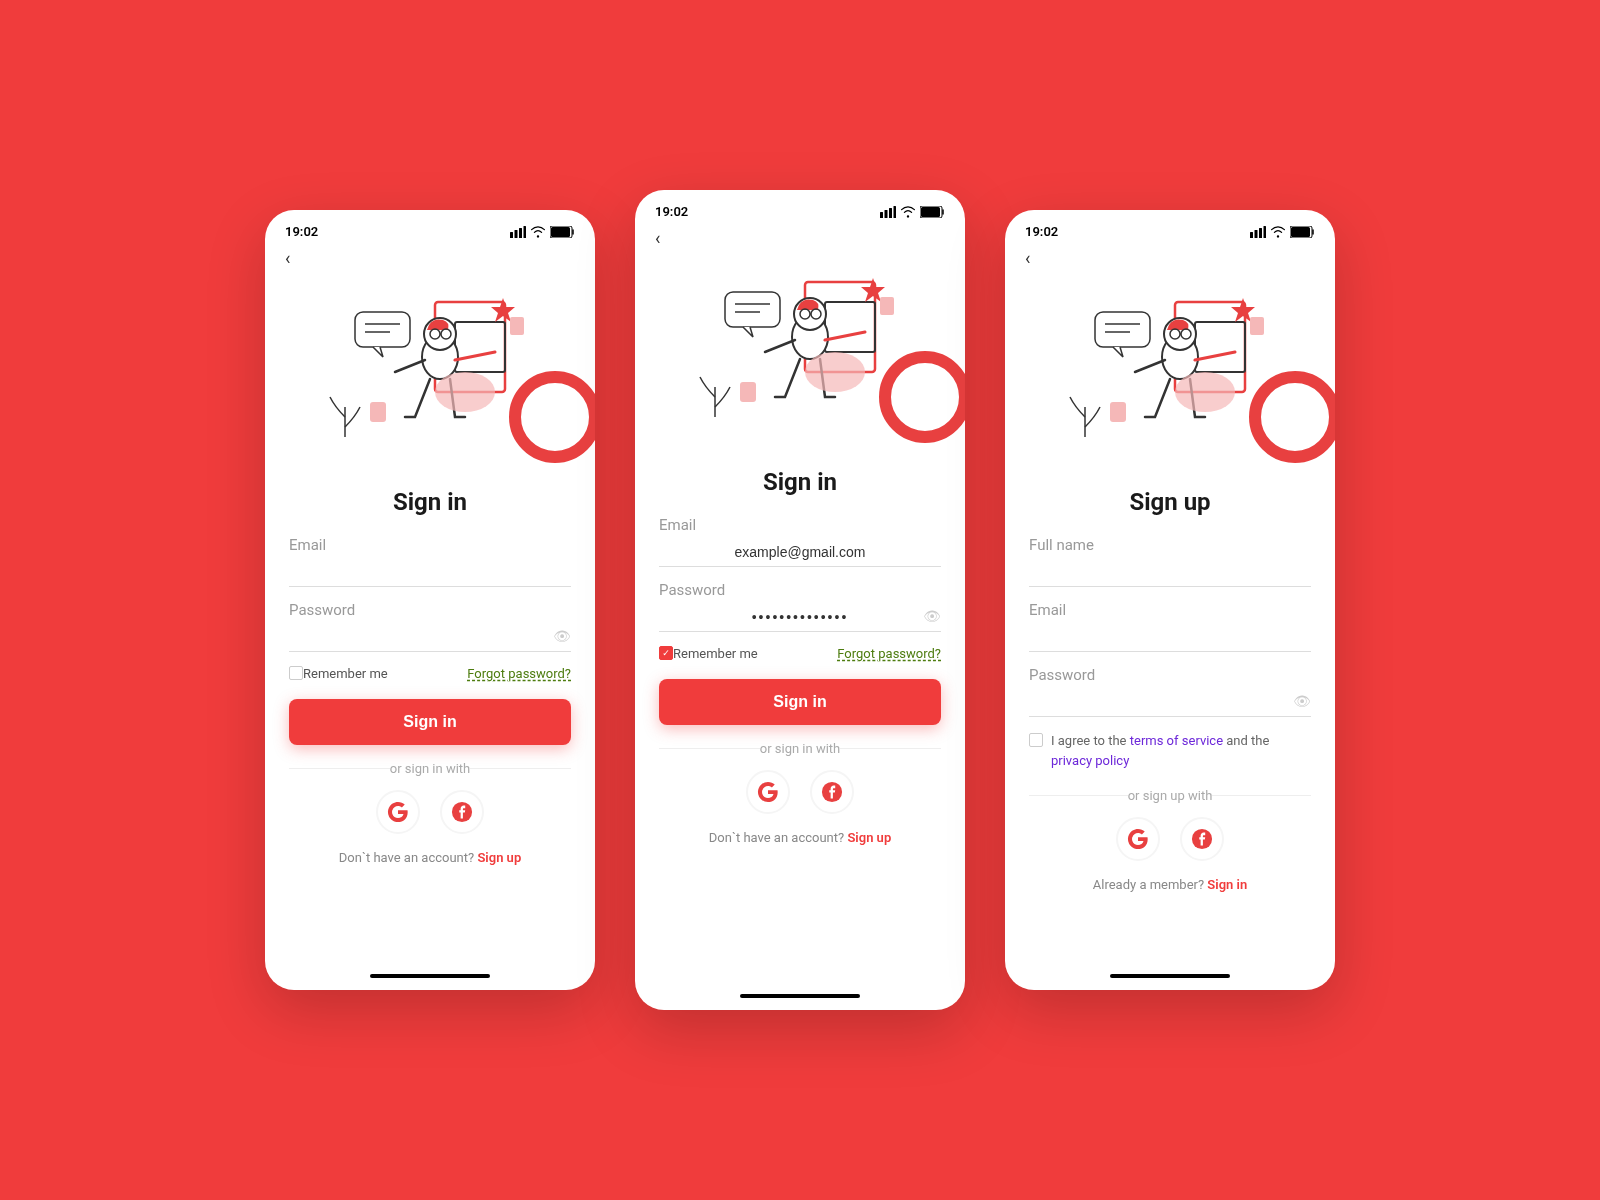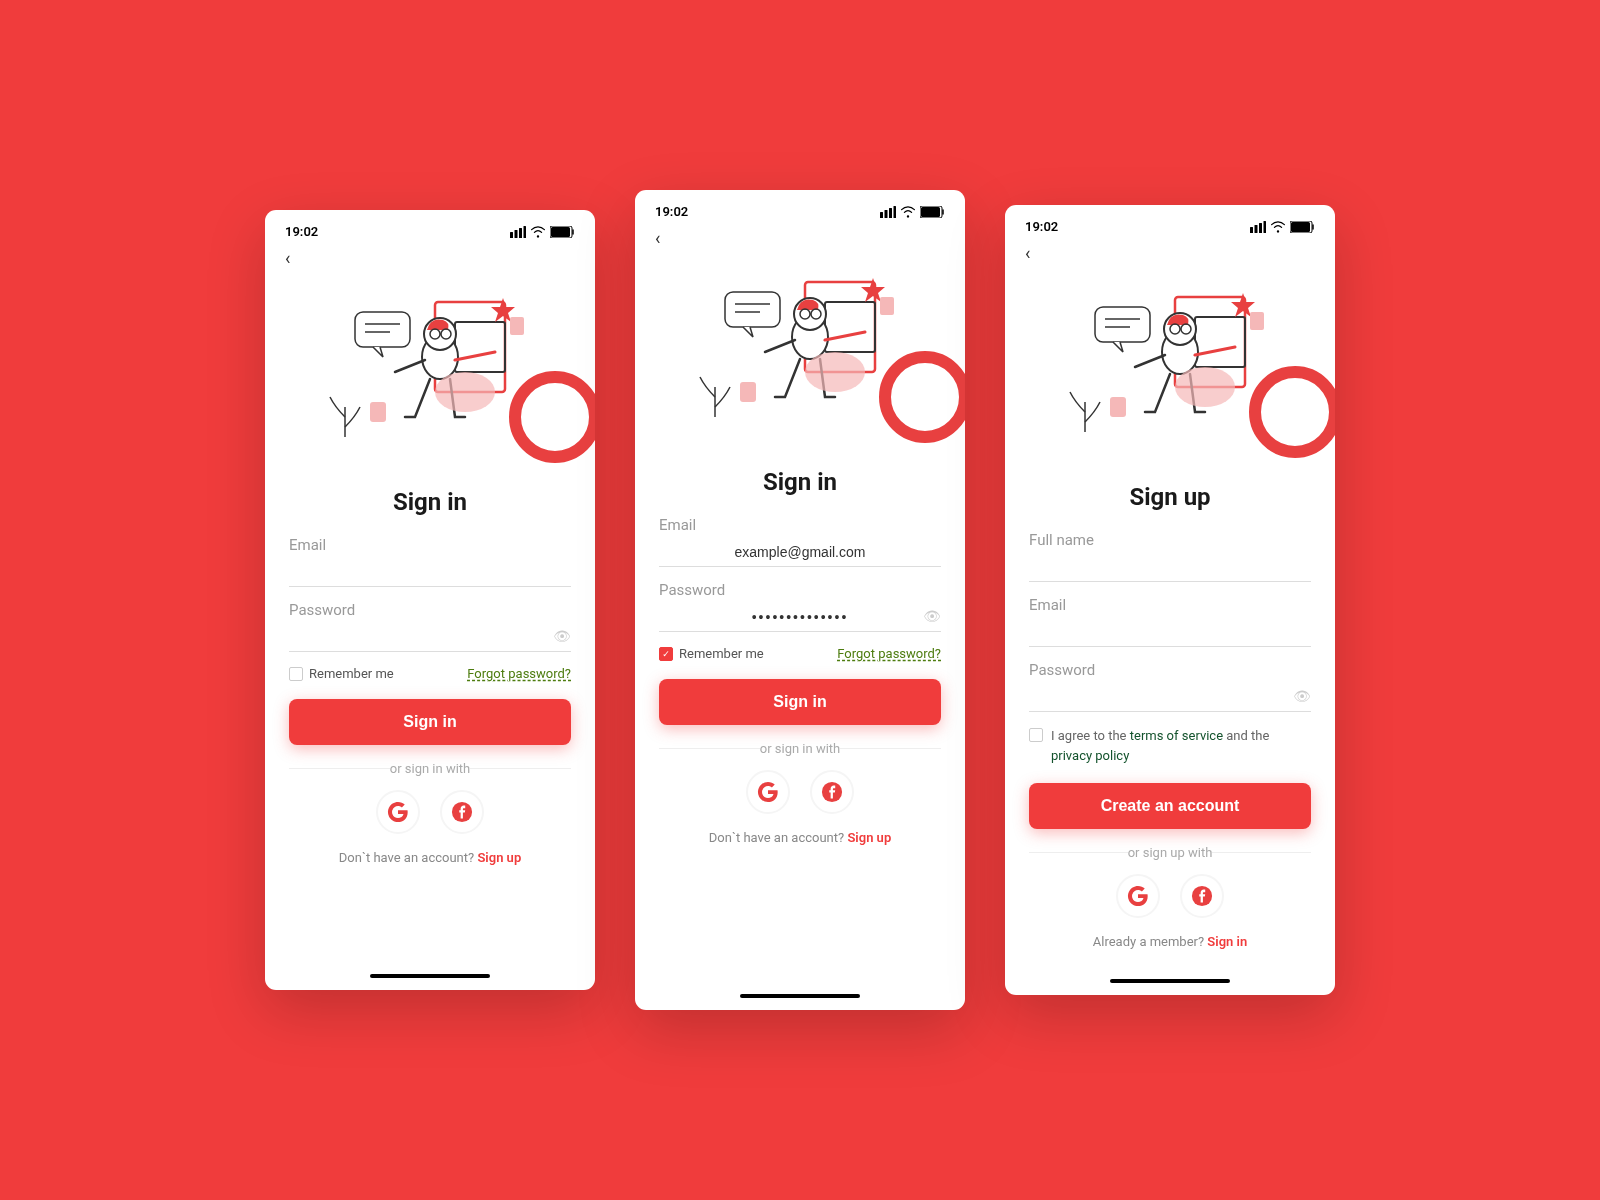--- a/index.html
+++ b/index.html
@@ -12,21 +12,21 @@
       justify-content: center;
       gap: 40px;
       font-family: -apple-system, BlinkMacSystemFont, 'Segoe UI', Roboto, sans-serif;
       overflow: hidden;
     }
 
     .phone {
       width: 330px;
       min-height: 780px;
       background: #fff;
-      border-radius: 11px;
+      border-radius: 29px;
       box-shadow: 0 20px 60px rgba(0,0,0,0.2);
       overflow: hidden;
       display: flex;
       flex-direction: column;
       position: relative;
     }
 
     .phone-middle {
       width: 330px;
       min-height: 820px;
@@ -120,22 +120,21 @@
 
     .row-options {
       display: flex;
       justify-content: space-between;
       align-items: center;
       margin-bottom: 18px;
     }
 
     .remember-me {
       display: flex;
-      align-items: flex-end;
-      gap: 6px;
+      align-items: flex-start;
       font-size: 13px;
       color: #555;
     }
 
     .checkbox {
       width: 14px;
       height: 14px;
       border: 1.5px solid #ccc;
       border-radius: 2px;
       display: flex;
@@ -245,21 +244,21 @@
       color: #666;
       line-height: 1.5;
     }
 
     .terms-row .checkbox {
       margin-top: 2px;
       flex-shrink: 0;
     }
 
     .terms-link {
-      color: #14532d;
+      color: #6d28d9;
       cursor: pointer;
     }
   </style>
 </head>
 <body>
 
 <div class="phone">
   <div class="status-bar">
     <span>19:02</span>
     <div class="status-icons">
@@ -564,21 +563,20 @@
       <span class="eye-icon">👁</span>
     </div>
 
     <div class="terms-row">
       <div class="checkbox"></div>
       <span>
         <span>I agree to the </span><span class="terms-link">terms of service</span><span> and the </span><span class="terms-link">privacy policy</span>
       </span>
     </div>
 
-    <button class="primary-btn">Create an account</button>
 
     <div class="or-divider">
       <div class="divider-line"></div>
       <span class="or-text">or sign up with</span>
       <div class="divider-line"></div>
     </div>
 
     <div class="social-icons">
       <div class="social-icon">
         <svg width="22" height="22" viewBox="0 0 24 24">

